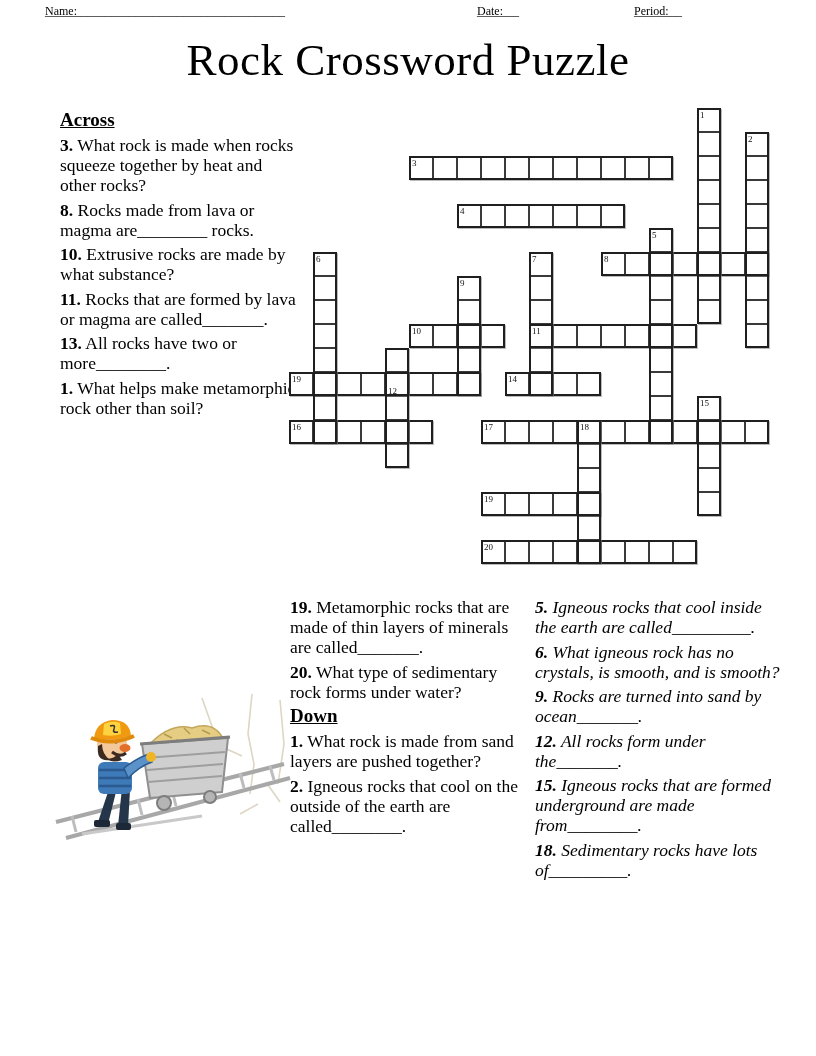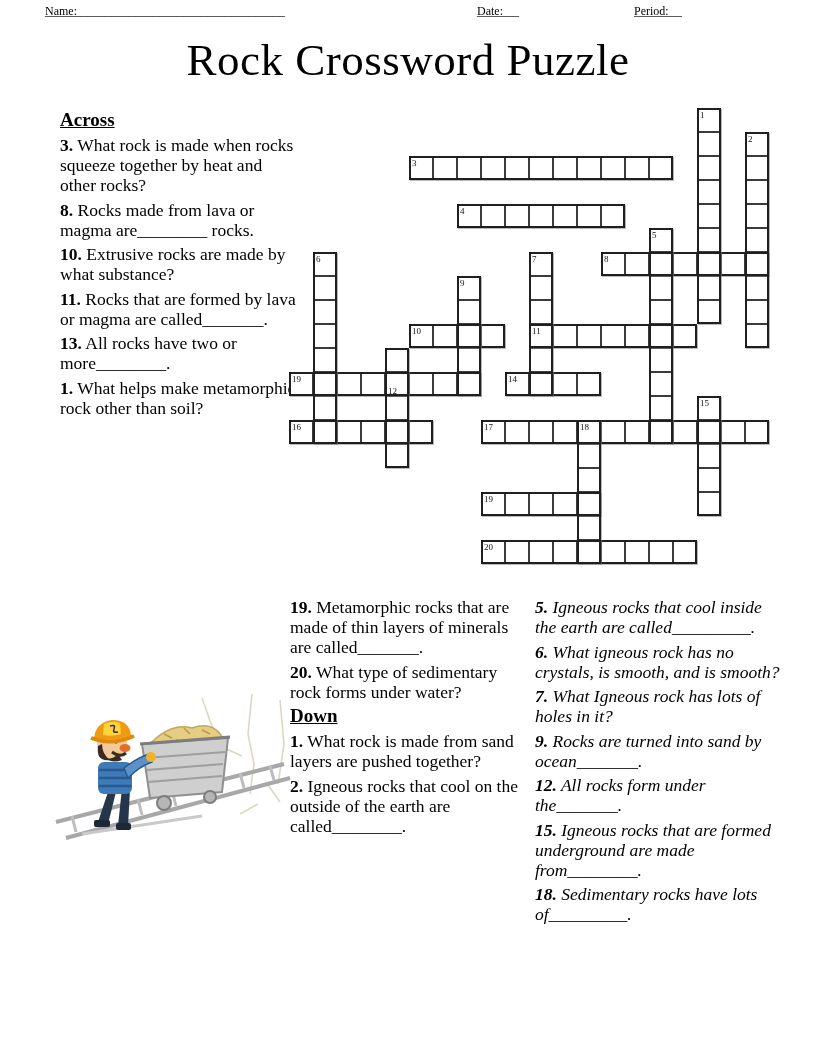--- a/index.html
+++ b/index.html
@@ -324,21 +324,20 @@
     <div id="clues-middle-down">
         <p class="clue"><b>1.</b> What rock is made from sand layers are pushed together?</p>
         <p class="clue"><b>2.</b> Igneous rocks that cool on the outside of the earth are called________.</p>
       </div>
   </div>
 
   <div class="clue-col col-right">
     <div id="clues-right">
         <p class="clue"><b>5.</b> Igneous rocks that cool inside the earth are called_________.</p>
         <p class="clue"><b>6.</b> What igneous rock has no crystals, is smooth, and is smooth?</p>
-        <p class="clue"><b>7.</b> What Igneous rock has lots of holes in it?</p>
         <p class="clue"><b>9.</b> Rocks are turned into sand by ocean_______.</p>
         <p class="clue"><b>12.</b> All rocks form under the_______.</p>
         <p class="clue"><b>15.</b> Igneous rocks that are formed underground are made from________.</p>
         <p class="clue"><b>18.</b> Sedimentary rocks have lots of_________.</p>
       </div>
   </div>
 
 </div>
 
 </body></html>

